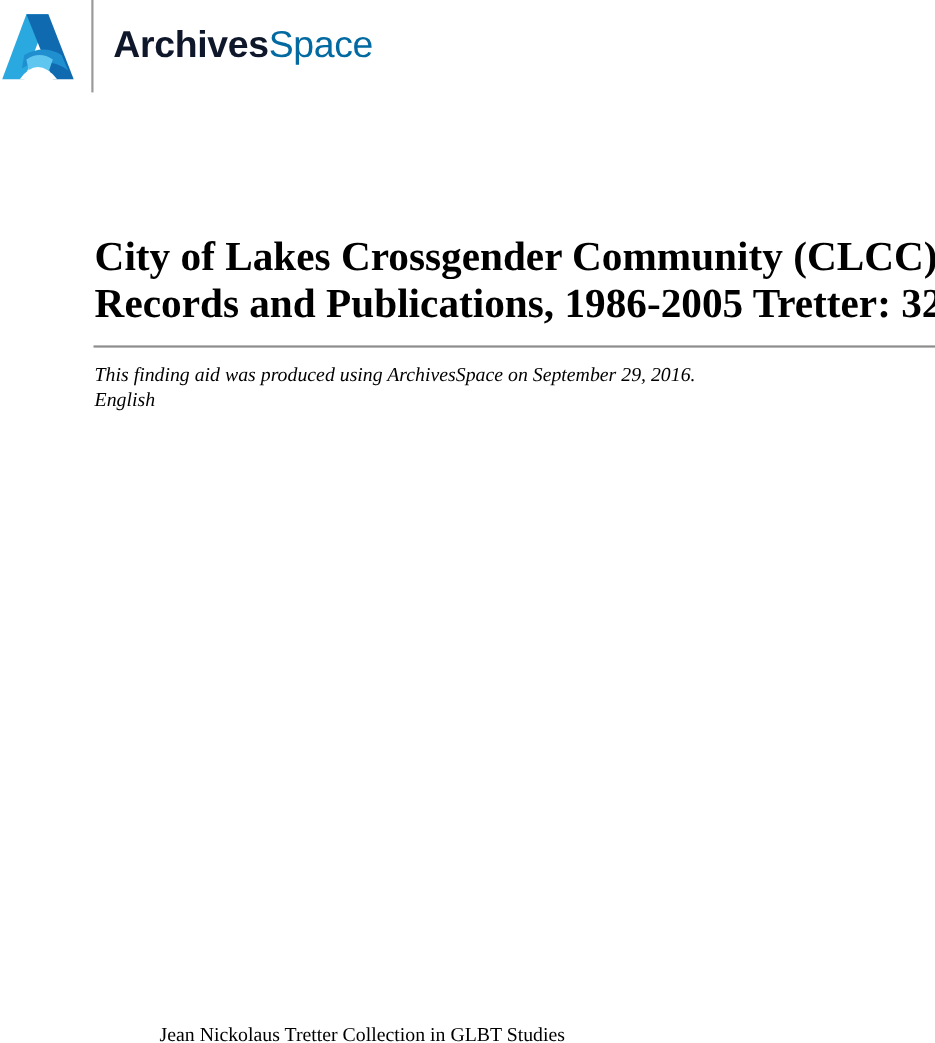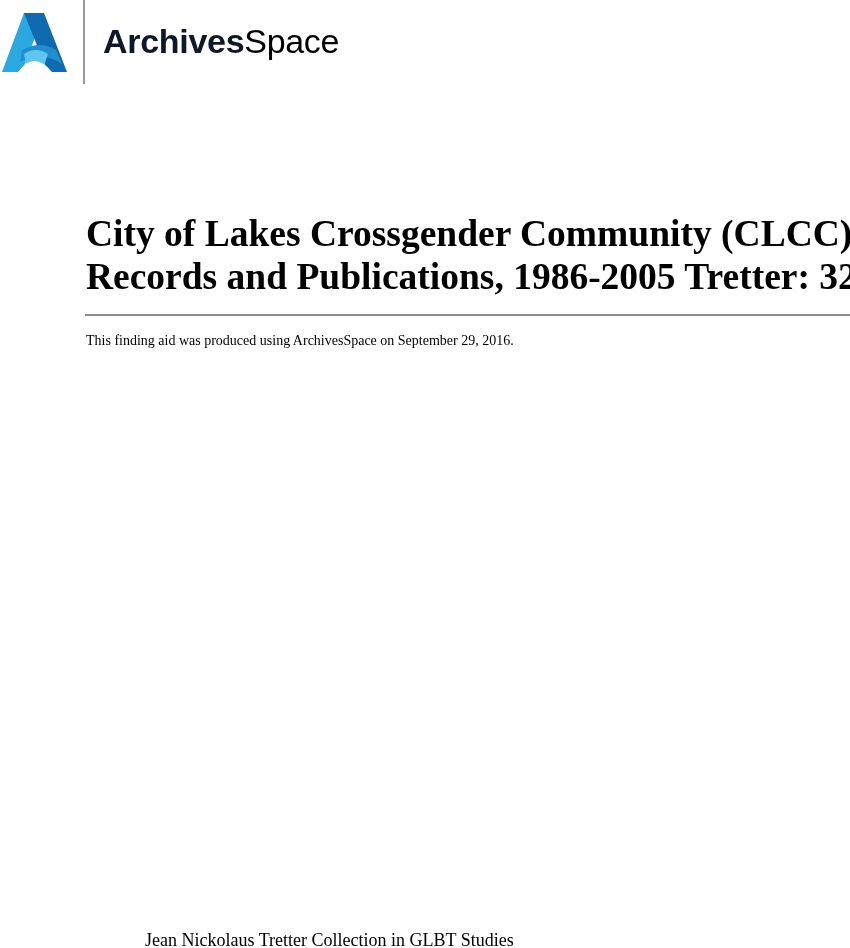--- a/index.html
+++ b/index.html
@@ -39,21 +39,21 @@
       line-height: 44px;
       letter-spacing: -0.3px;
       white-space: nowrap;
     }
     .logo-word-1 {
       font-weight: bold;
       color: #0f172a;
     }
     .logo-word-2 {
       font-weight: normal;
-      color: #000000;
+      color: #0369a1;
     }
     .doc-title {
       position: absolute;
       left: 86px;
       top: 212px;
       width: 770px;
       margin: 0;
       font-family: "Liberation Serif", "DejaVu Serif", serif;
       font-weight: bold;
       font-size: 37.5px;
@@ -66,23 +66,24 @@
       left: 85px;
       top: 314px;
       width: 765px;
       height: 2px;
       background: #8c8c8c;
     }
     .doc-meta {
       position: absolute;
       left: 86px;
       top: 329px;
-      font-size: 14px;
+      font-size: 18px;
       line-height: 23px;
       white-space: nowrap;
+      font-style: italic;
     }
     .doc-meta div { display: block; }
     .doc-footer {
       position: absolute;
       left: 145px;
       top: 929px;
       font-size: 18px;
       line-height: 22px;
       white-space: nowrap;
     }
@@ -113,15 +114,16 @@
 
 <h1 class="doc-title">
   <span class="title-line">City of Lakes Crossgender Community (CLCC)</span>
   <span class="title-line">Records and Publications, 1986-2005 Tretter: 321</span>
 </h1>
 
 <div class="title-rule"></div>
 
 <div class="doc-meta">
   <div>This finding aid was produced using ArchivesSpace on September 29, 2016.</div>
+  <div>English</div>
 </div>
 
 <div class="doc-footer">Jean Nickolaus Tretter Collection in GLBT Studies</div>
 
 </body></html>

